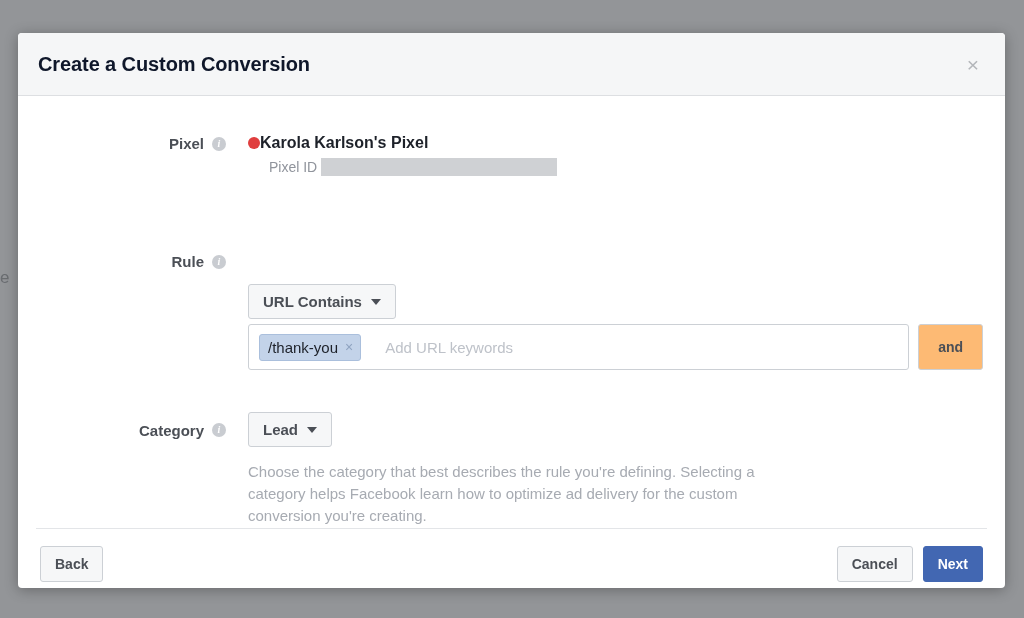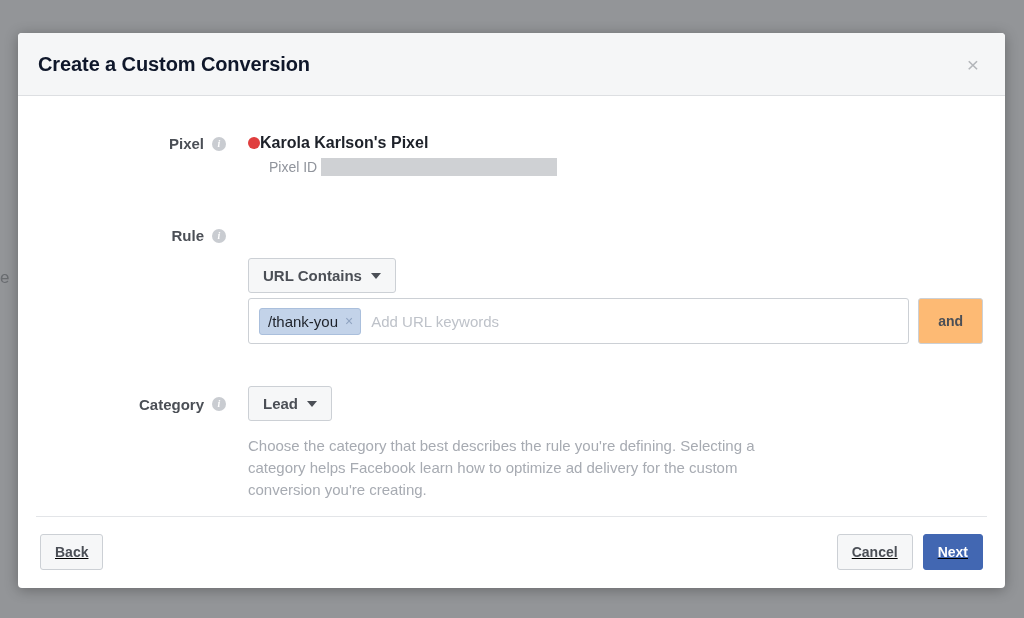--- a/index.html
+++ b/index.html
@@ -161,21 +161,21 @@
     color: #90949c;
   }
   .pixel-id-redacted {
     width: 236px;
     height: 18px;
     background: #cfd1d4;
     margin-left: 4px;
   }
 
   
-  .rule-row { margin-top: 50px; flex-direction: column; }
+  .rule-row { margin-top: 76px; flex-direction: column; }
   .rule-text {
     font-size: 15px;
     font-weight: bold;
     color: #4b4f56;
     padding-top: 1px;
   }
 
   .rule-controls {
     margin-top: 14px;
     padding-left: 208px;
@@ -210,21 +210,21 @@
   }
   .keyword-input {
     width: 675px;
     min-height: 46px;
     background: #ffffff;
     border: 1px solid #ccd0d5;
     border-radius: 3px;
     display: flex;
     align-items: center;
     padding: 0 10px;
-    gap: 6px;
+    gap: 20px;
     cursor: text;
   }
   .token {
     display: inline-flex;
     align-items: center;
     gap: 7px;
     background: #c3d3e9;
     border: 1px solid #aabfdc;
     border-radius: 3px;
     padding: 4px 7px 4px 8px;
@@ -271,21 +271,20 @@
   }
 
   
   .modal-footer {
     min-height: 72px;
     padding: 0 22px;
     display: flex;
     align-items: center;
     justify-content: space-between;
     position: relative;
-    text-decoration: underline;
   }
   .modal-footer::before {
     content: "";
     position: absolute;
     left: 18px;
     right: 18px;
     top: 0;
     height: 1px;
     background: #e3e5e8;
   }

